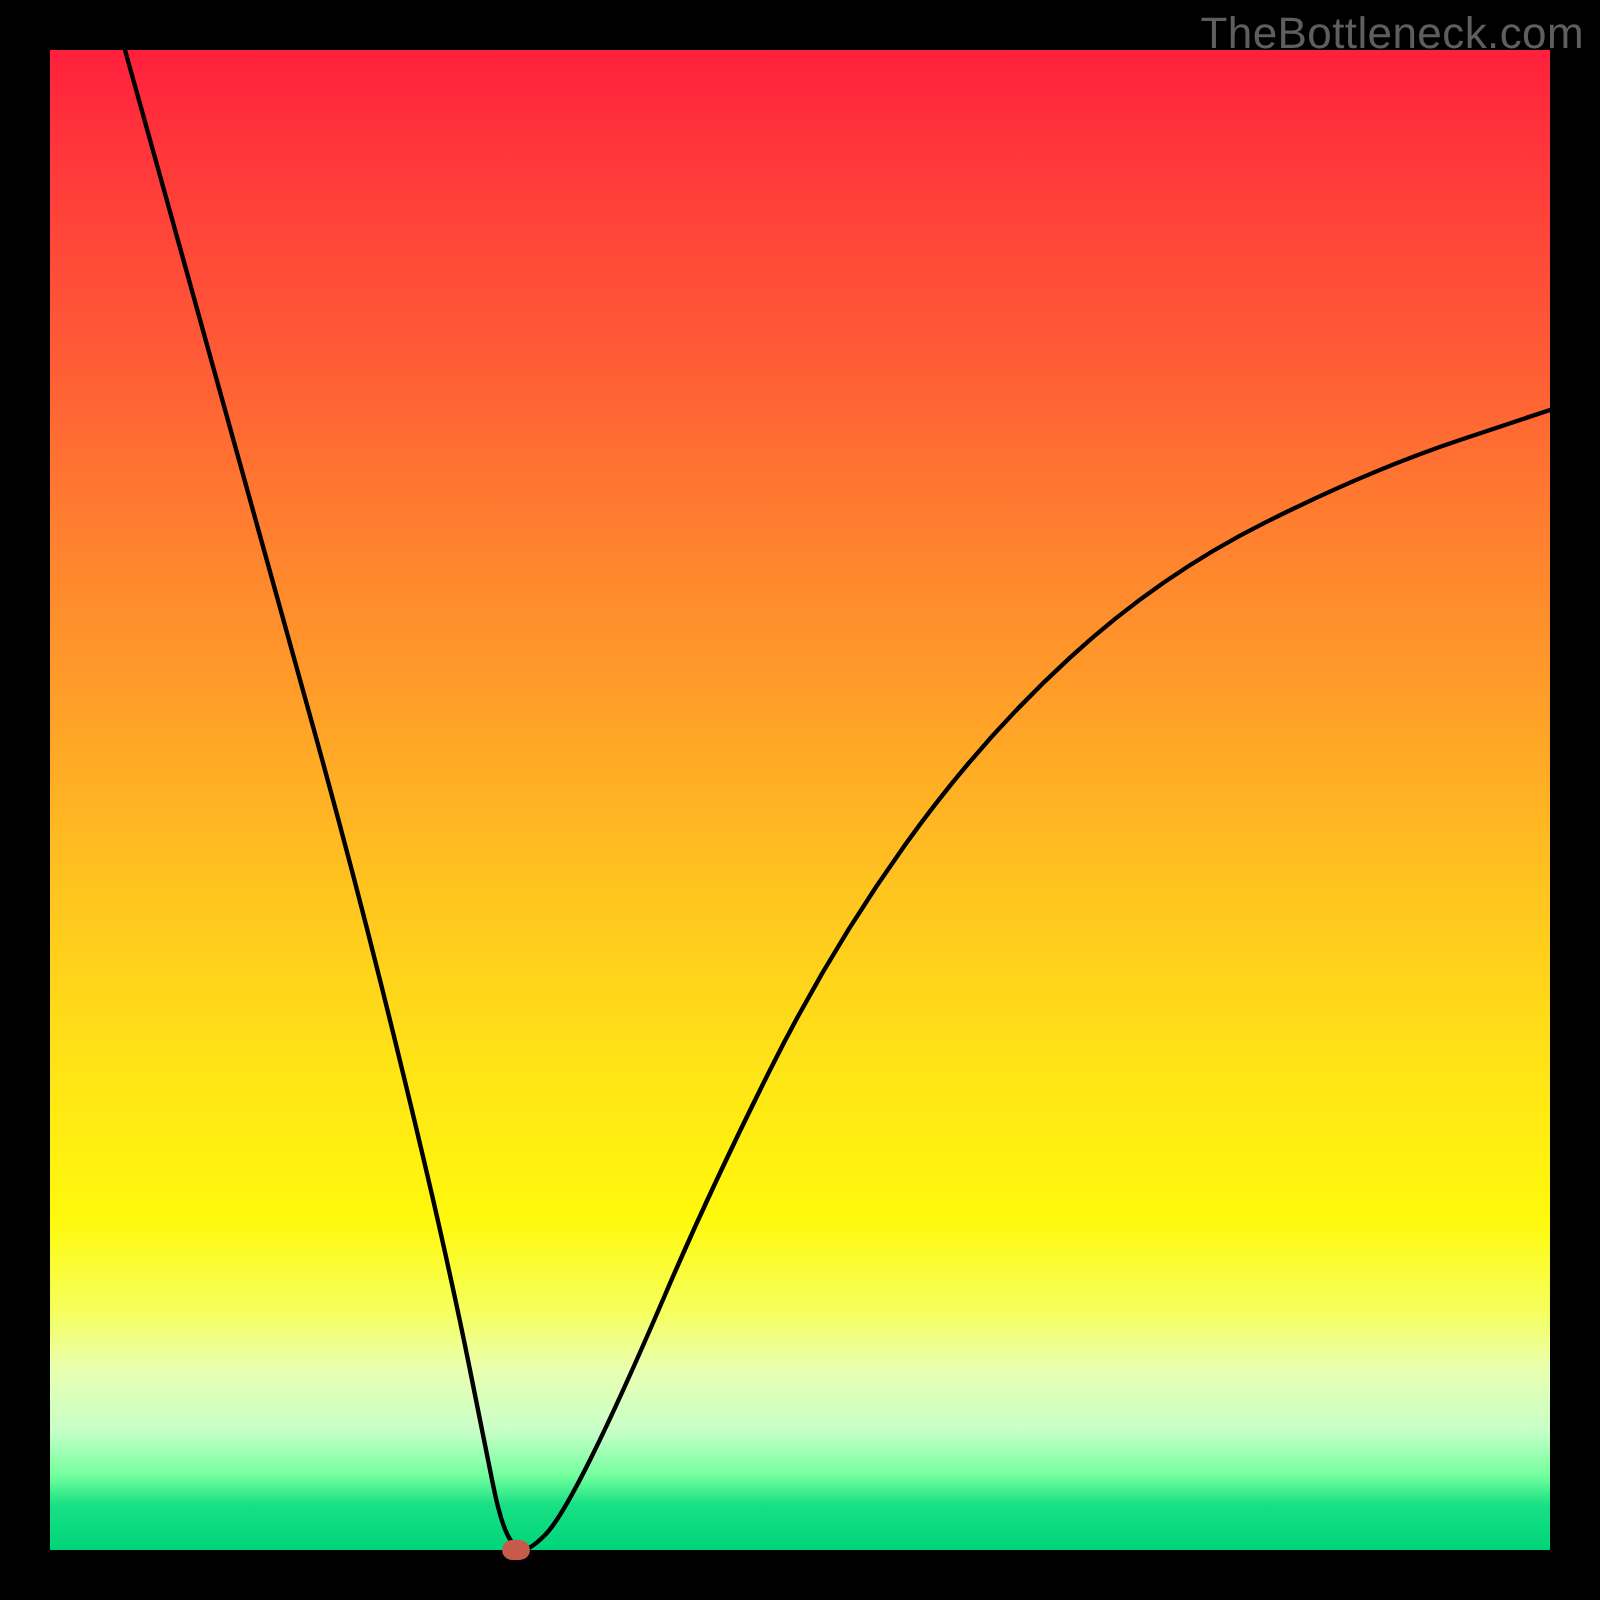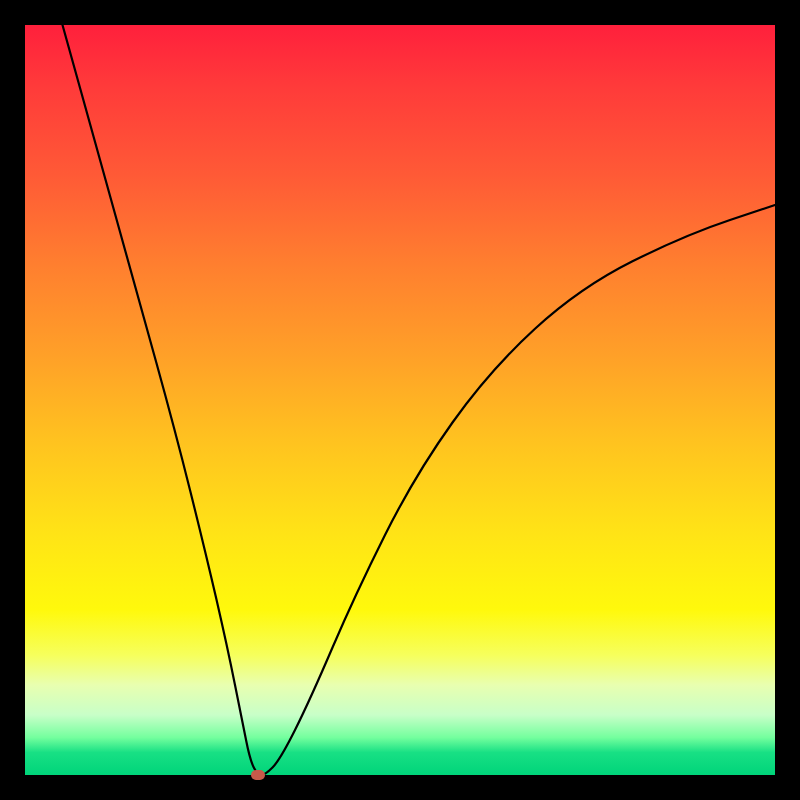--- a/index.html
+++ b/index.html
@@ -83,13 +83,14 @@
 <div class="frame">
   <div class="plot-area">
 
     <svg class="curve" viewBox="0 0 750 750" preserveAspectRatio="none">
       <path id="curve-path" class="curve-path" d="M 37.5 0.0 Q 37.5 0.0 56.3 67.5 Q 75.0 135.0 93.8 202.5 Q 112.5 270.0 131.3 337.5 Q 150.0 405.0 165.0 465.0 Q 180.0 525.0 191.3 573.8 Q 202.5 622.5 210.0 660.0 Q 217.5 697.5 221.3 716.3 Q 225.0 735.0 228.8 742.5 Q 232.5 750.0 236.3 750.0 Q 240.0 750.0 247.5 742.5 Q 255.0 735.0 270.0 705.0 Q 285.0 675.0 307.5 622.5 Q 330.0 570.0 360.0 510.0 Q 390.0 450.0 427.5 397.5 Q 465.0 345.0 510.0 303.8 Q 555.0 262.5 607.5 236.3 Q 660.0 210.0 705.0 195.0 T 750.0 180.0"></path>
     </svg>
 
     <div id="min-marker" class="marker" style="left: 225.5px; top: 745px; background: rgb(199, 90, 74);"></div>
   </div>
 
+  <div class="watermark">TheBottleneck.com</div>
 </div>
 
 </body></html>

